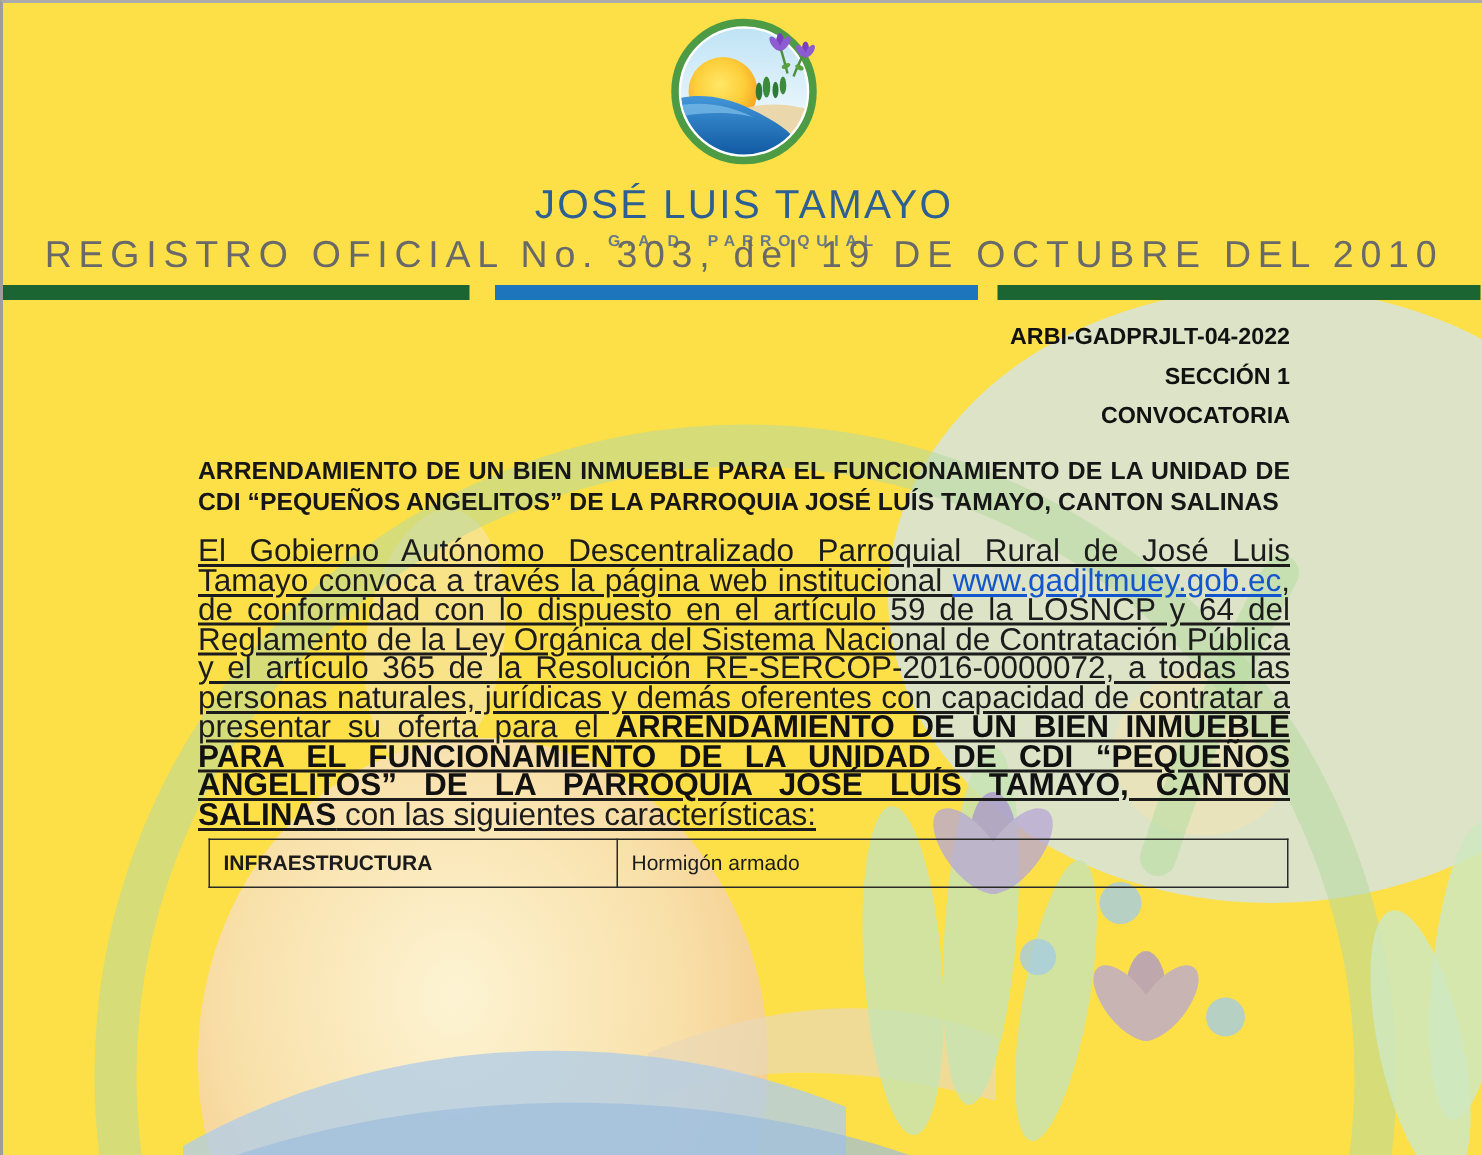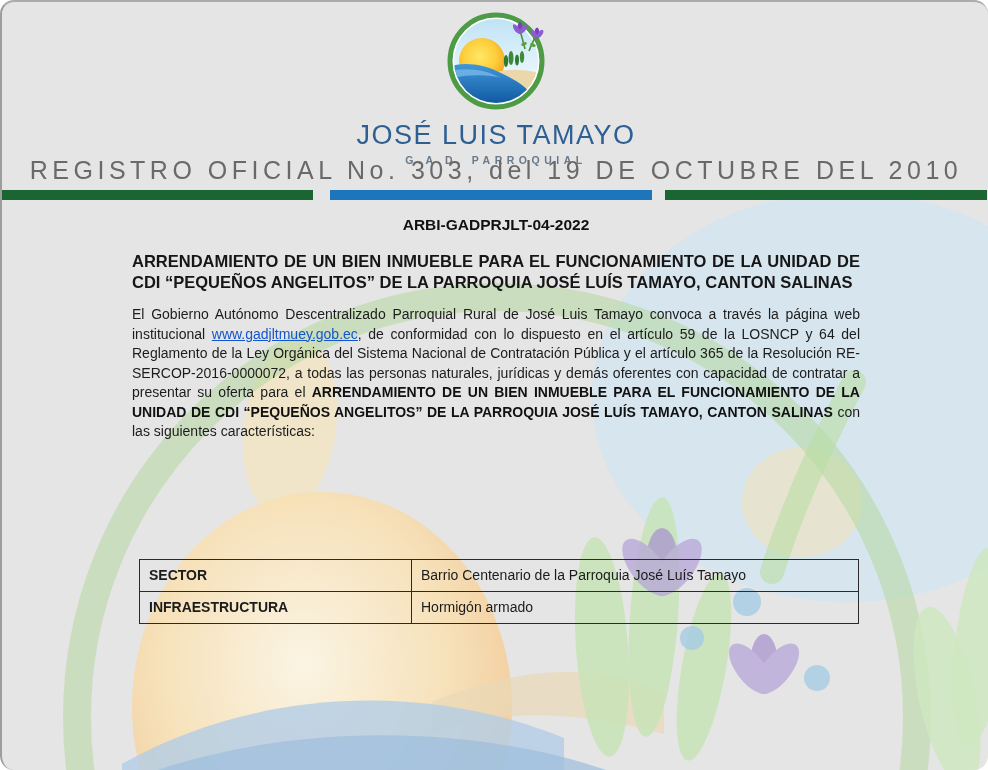--- a/index.html
+++ b/index.html
@@ -1,49 +1,49 @@
 <!DOCTYPE html>
 <html><head>
 <meta charset="utf-8">
 <style>
   html,body{margin:0;padding:0;background:#fff;}
   .page{
-    position:relative;width:988px;height:770px;overflow:hidden;background:#e5e5e5;
+    position:relative;width:988px;height:770px;overflow:hidden;background:#fde047;
     font-family:"Liberation Sans","DejaVu Sans",sans-serif;color:#1f1f1f;
-    border-top:2px solid #ababab;border-left:2px solid #9d9d9d;box-sizing:border-box;border-radius:14px;
+    border-top:2px solid #ababab;border-left:2px solid #9d9d9d;box-sizing:border-box;
   }
   .watermark{position:absolute;left:0;top:0;width:988px;height:770px;z-index:0;pointer-events:none;}
   .content{position:absolute;left:0;top:0;width:988px;height:770px;z-index:1;}
 
   .logo-wrap{position:absolute;left:0;top:8px;width:100%;text-align:center;}
   .logo-svg{width:100px;height:102px;display:inline-block;}
   .logo-title{margin-top:4px;font-size:27px;letter-spacing:1.5px;color:#2d5f93;font-weight:400;}
   .logo-sub{margin-top:3px;font-size:10.5px;letter-spacing:4.5px;color:#68798a;font-weight:bold;}
 
   .registro{
     position:absolute;top:154px;left:0;width:100%;text-align:center;
     font-size:25px;letter-spacing:4.5px;color:#696969;white-space:nowrap;font-weight:400;
   }
   .bars{position:absolute;top:188px;left:0;width:100%;height:10px;}
   .bars span{position:absolute;top:0;height:10px;display:block;}
   .bar-g1{left:0;width:311px;}
   .bar-b{left:328px;width:322px;}
   .bar-g2{left:663px;width:322px;}
 
   .doc{position:absolute;left:130px;top:214px;width:728px;}
-  .doc-code,.doc-section,.doc-conv{text-align:center;font-weight:bold;font-size:15.5px;line-height:18px;color:#111;}
+  .doc-code,.doc-section,.doc-conv{text-align:right;font-weight:bold;font-size:15.5px;line-height:18px;color:#111;}
   .doc-section{margin-top:9px;}
   .doc-conv{margin-top:8px;}
   .doc-title{
     margin:17px 0 0 0;font-weight:bold;font-size:16.5px;line-height:20.5px;color:#161616;
     text-align:justify;text-align-last:left;
   }
   .doc-para{
-    margin:13px 0 0 0;font-size:14px;line-height:19.5px;color:#1c1c1c;
-    text-align:justify;text-align-last:left;
+    margin:13px 0 0 0;font-size:21px;line-height:19.5px;color:#1c1c1c;
+    text-align:justify;text-align-last:left;text-decoration:underline;
   }
   .doc-para b{color:#111;}
   .doc-para a{color:#1355cc;text-decoration:underline;}
 
   table.spec{
     position:absolute;left:137px;top:557px;width:720px;border-collapse:collapse;
     font-size:14px;line-height:19px;color:#1b1b1b;table-layout:fixed;background:transparent;
   }
   table.spec td{border:1.6px solid #2a2a2a;vertical-align:top;padding:6px 10px 6px 9px;background:transparent;}
   td.label-cell{width:252px;font-weight:bold;}
@@ -151,34 +151,30 @@
     <div class="registro">REGISTRO OFICIAL No. 303, del 19 DE OCTUBRE DEL 2010</div>
 
     <div class="bars">
       <span class="bar-g1" style="background: rgb(26, 101, 50);"></span>
       <span class="bar-b" style="background: rgb(29, 118, 188);"></span>
       <span class="bar-g2" style="background: rgb(26, 101, 50);"></span>
     </div>
 
     <div class="doc">
       <div class="doc-code">ARBI-GADPRJLT-04-2022</div>
+      <div class="doc-section">SECCIÓN 1</div>
+      <div class="doc-conv">CONVOCATORIA</div>
 
       <p class="doc-title">ARRENDAMIENTO DE UN BIEN INMUEBLE PARA EL FUNCIONAMIENTO DE LA UNIDAD DE CDI “PEQUEÑOS ANGELITOS” DE LA PARROQUIA JOSÉ LUÍS TAMAYO, CANTON SALINAS</p>
 
       <p class="doc-para"><span>El Gobierno Autónomo Descentralizado Parroquial Rural de José Luis Tamayo convoca a través la página web institucional </span><a href="#">www.gadjltmuey.gob.ec</a><span>, de conformidad con lo dispuesto en el artículo 59 de la LOSNCP y 64 del Reglamento de la Ley Orgánica del Sistema Nacional de Contratación Pública y el artículo 365 de la Resolución RE-SERCOP-2016-0000072, a todas las personas naturales, jurídicas y demás oferentes con capacidad de contratar a presentar su oferta para el </span><b>ARRENDAMIENTO DE UN BIEN INMUEBLE PARA EL FUNCIONAMIENTO DE LA UNIDAD DE CDI “PEQUEÑOS ANGELITOS” DE LA PARROQUIA JOSÉ LUÍS TAMAYO, CANTON SALINAS</b><span> con las siguientes características:</span></p>
     </div>
 
     <table class="spec">
       <tbody>
-          <tr>
-            <td class="label-cell">SECTOR</td>
-            <td class="value-cell">
-              <div class="vline">Barrio Centenario de la Parroquia José Luís Tamayo</div>
-            </td>
-          </tr>
           <tr>
             <td class="label-cell">INFRAESTRUCTURA</td>
             <td class="value-cell">
               <div class="vline">Hormigón armado</div>
             </td>
           </tr>
         </tbody>
     </table>
 
   </div>

